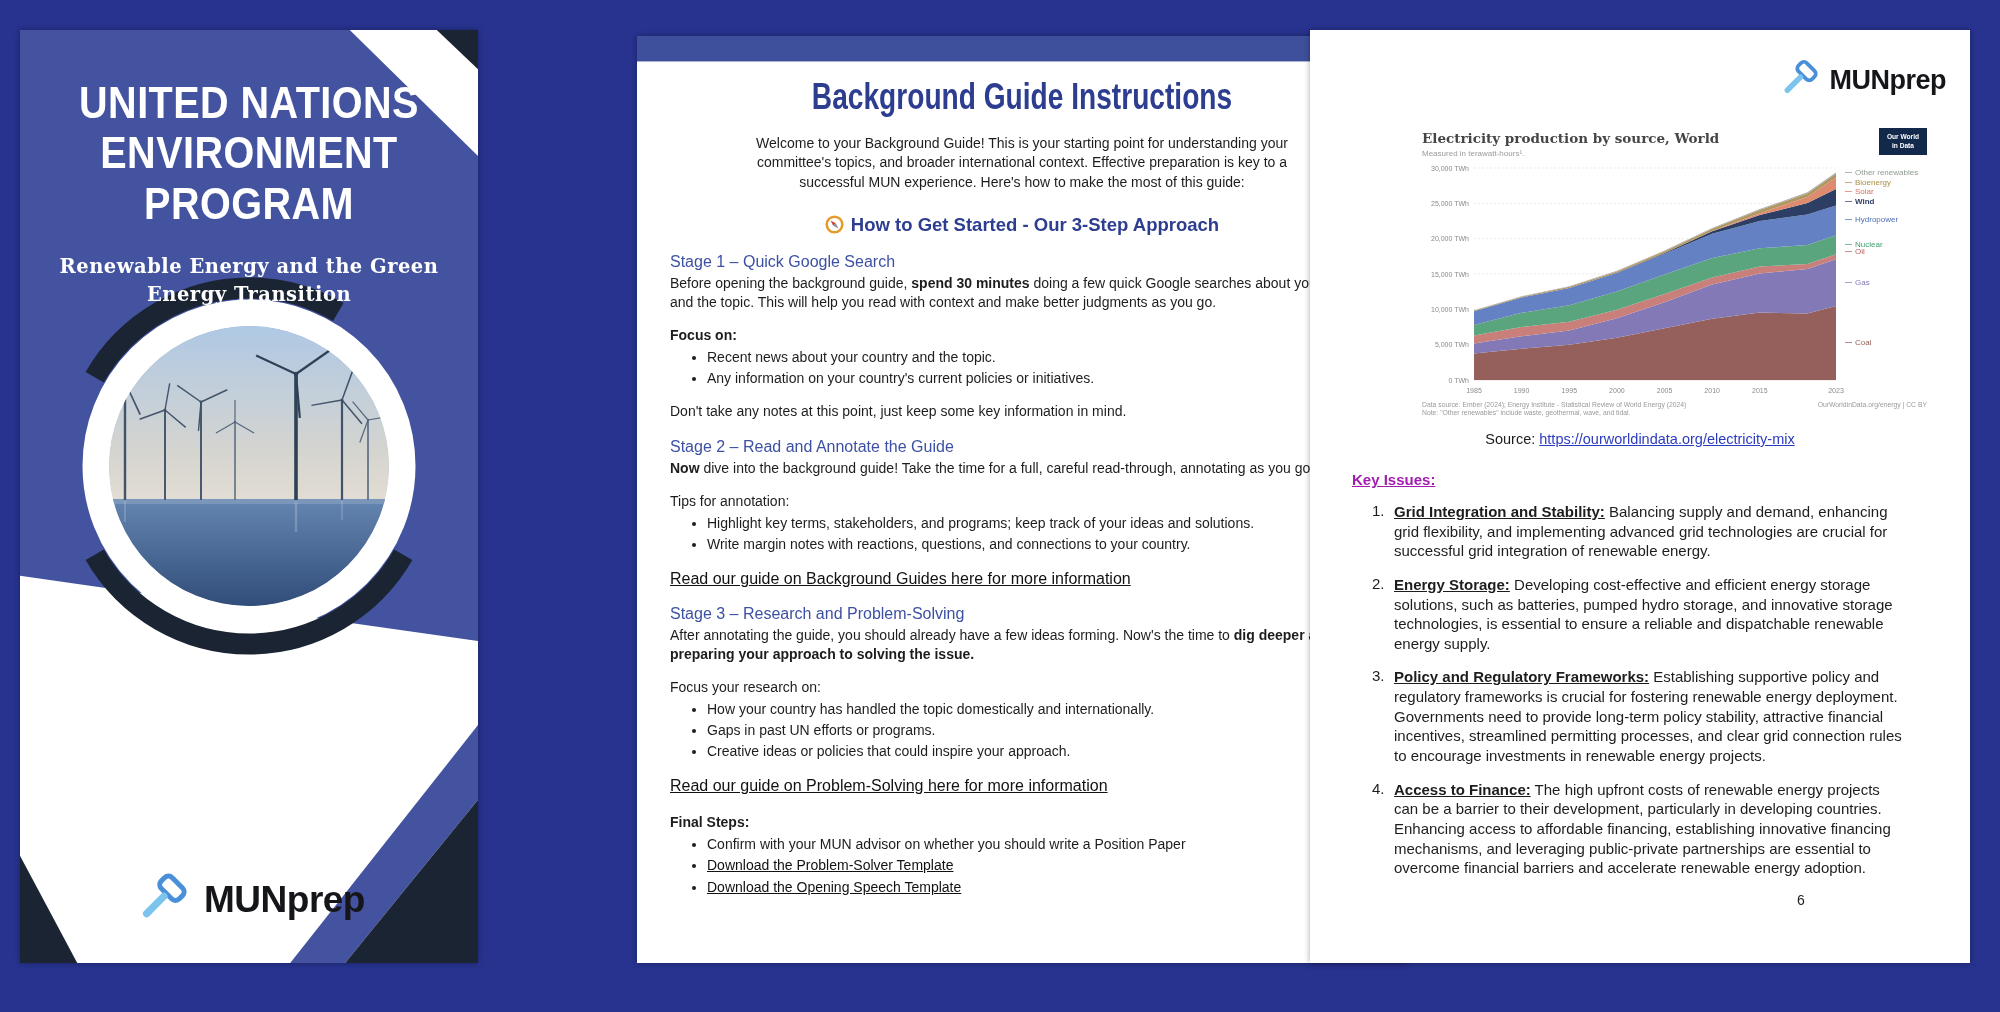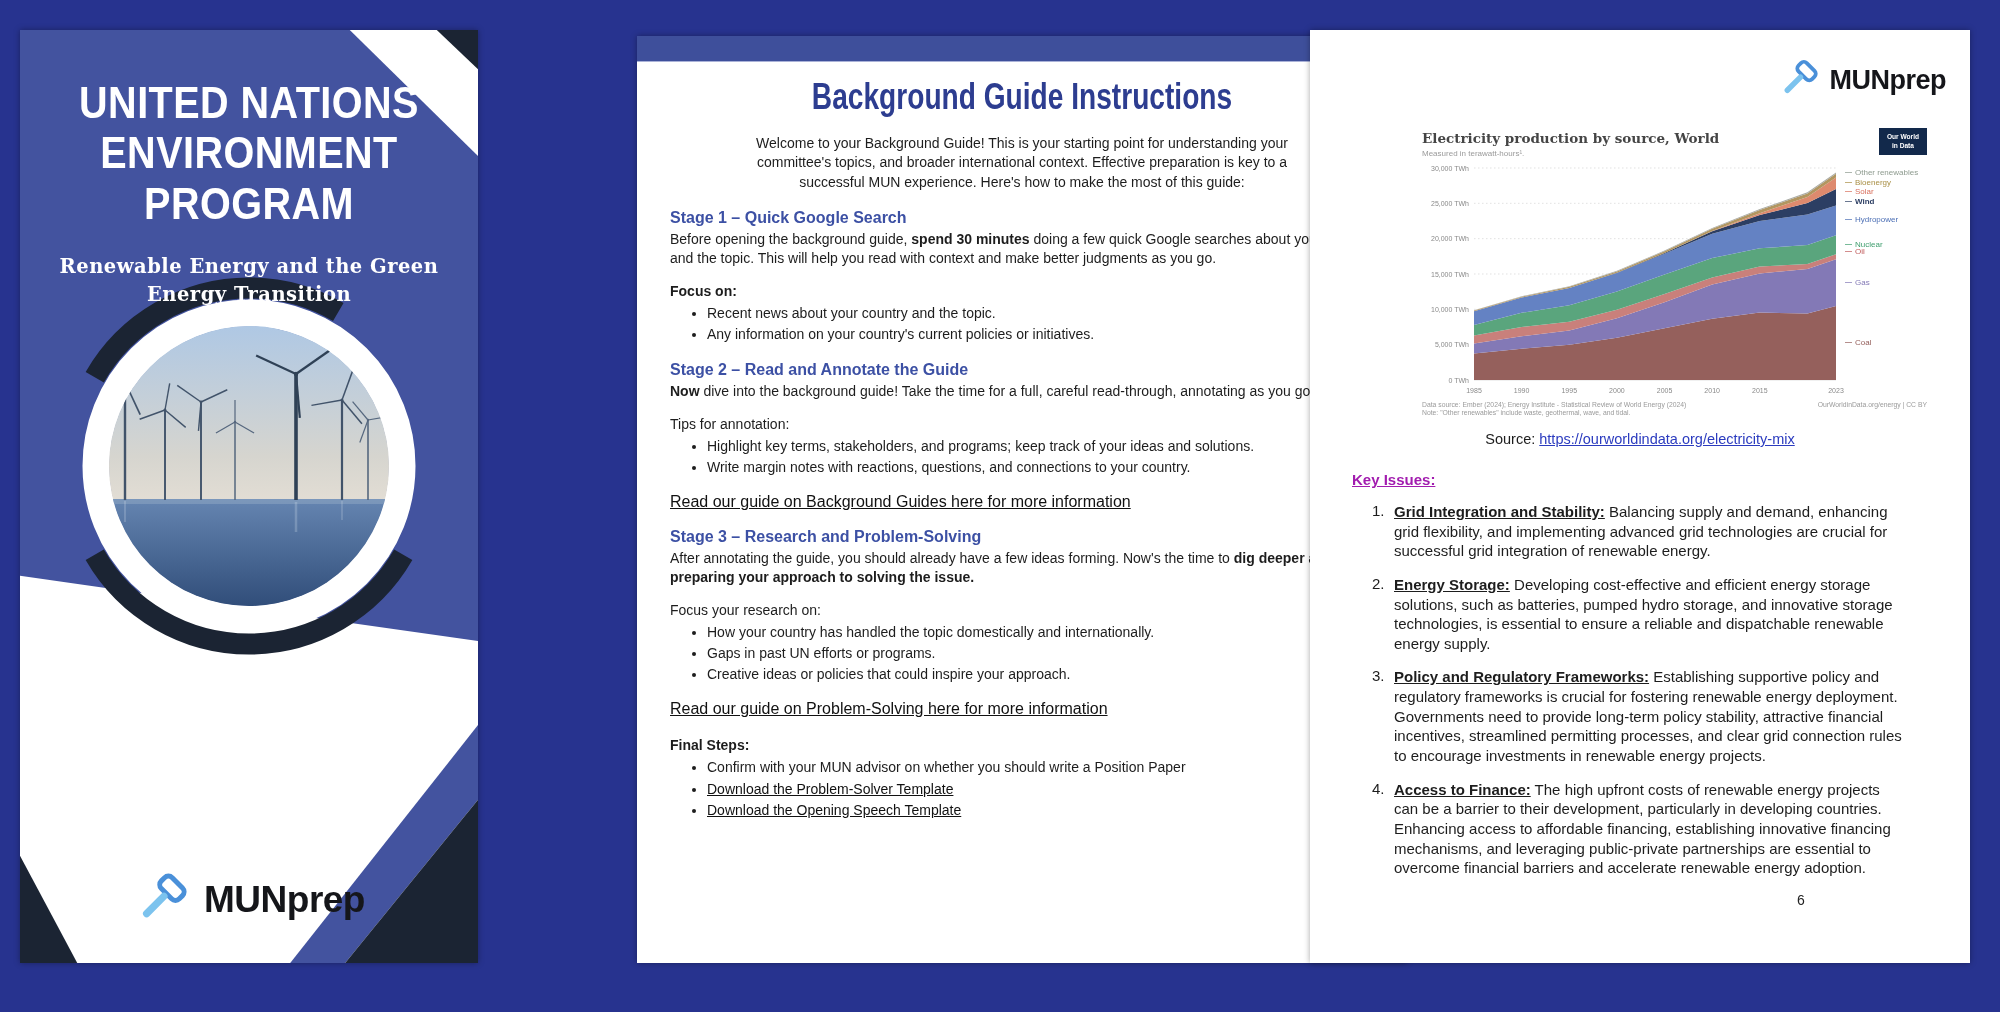--- a/index.html
+++ b/index.html
@@ -21,21 +21,21 @@
   .cover-logo{position:absolute;z-index:4;left:0;right:0;bottom:34px;display:flex;justify-content:center;align-items:center;gap:13px;}
   .brand-text{font-size:37px;font-weight:bold;color:#15161a;letter-spacing:-.5px;}
 
   
   #guide{left:637px;top:36px;width:770px;height:927px;}
   .guide-bar{position:absolute;top:0;left:0;right:0;height:25px;background:#3e4f9b;border-bottom:1px solid #aab2d8;}
   .guide-content{padding:40px 33px 0;}
   .g-title{color:#2d3d90;text-align:center;font-weight:bold;font-size:37px;margin:0 0 16px;transform:scaleX(.76);}
   .intro{width:572px;margin:0 auto;text-align:center;font-size:14px;line-height:1.38;color:#1d1d1d;}
   .how{display:flex;justify-content:center;align-items:center;gap:7px;margin:22px 0 6px;font-size:18.5px;font-weight:bold;color:#2d3d90;}
-  .stage-h{font-size:16px;font-weight:bold;color:#3c50a4;margin:17px 0 3px;}
+  .stage-h{font-size:16px;font-weight:normal;color:#3c50a4;margin:17px 0 3px;}
   .btxt,li{font-size:14px;line-height:1.35;color:#1d1d1d;}
   .btxt{margin:0;}
   .blk{margin-top:14px;}
   ul{margin:3px 0 0;padding-left:37px;}
   li{margin-top:2.5px;}
   .bold{font-weight:bold;}
   .doclink{font-weight:normal;text-decoration:underline;color:#111;cursor:pointer;}
   .linkline{margin-top:16px;}
 
   
@@ -196,28 +196,37 @@
     <span class="brand-text">MUNprep</span>
   </div>
 </div>
 
 <div class="page" id="guide">
   <div class="guide-bar"></div>
   <div class="guide-content">
     <h1 class="g-title">Background Guide Instructions</h1>
     <p class="intro">Welcome to your Background Guide! This is your starting point for understanding your committee's topics, and broader international context. Effective preparation is key to a successful MUN experience. Here's how to make the most of this guide:</p>
 
+    <div class="how">
+      <svg width="19" height="19" viewBox="0 0 20 20">
+        <circle cx="10" cy="10" r="8.2" fill="#fff" stroke="#e49b2c" stroke-width="2.6"></circle>
+        <polygon points="5.9,5.9 11.4,8.6 8.6,11.4" fill="#cc4433"></polygon>
+        <polygon points="14.1,14.1 8.6,11.4 11.4,8.6" fill="#8a8f99"></polygon>
+      </svg>
+      <span>How to Get Started - Our 3-Step Approach</span>
+    </div>
 
     <div class="stage-h">Stage 1 – Quick Google Search</div>
     <p class="btxt"><span>Before opening the background guide, </span><span class="bold">spend 30 minutes</span><span> doing a few quick Google searches about your country and the topic. This will help you read with context and make better judgments as you go.</span></p>
     <div class="blk btxt bold">Focus on:</div>
     <ul>
       <li>Recent news about your country and the topic.</li>
       <li>Any information on your country's current policies or initiatives.</li>
     </ul>
+    <p class="blk btxt">Don't take any notes at this point, just keep some key information in mind.</p>
 
     <div class="stage-h">Stage 2 – Read and Annotate the Guide</div>
     <p class="btxt"><span class="bold">Now</span><span> dive into the background guide! Take the time for a full, careful read-through, annotating as you go.</span></p>
     <div class="blk btxt">Tips for annotation:</div>
     <ul>
       <li>Highlight key terms, stakeholders, and programs; keep track of your ideas and solutions.</li>
       <li>Write margin notes with reactions, questions, and connections to your country.</li>
     </ul>
     <div class="linkline"><span class="doclink">Read our guide on Background Guides here for more information</span></div>
 

